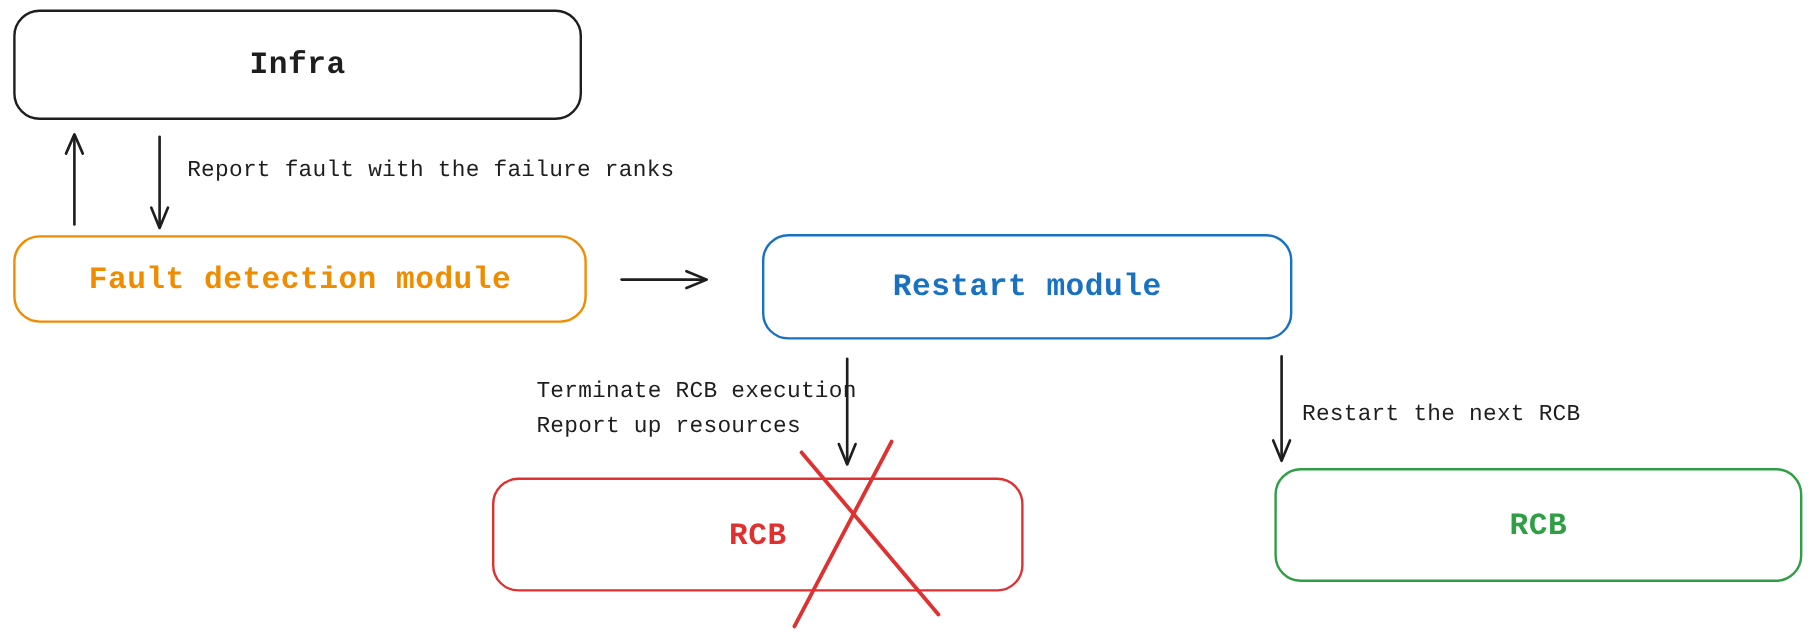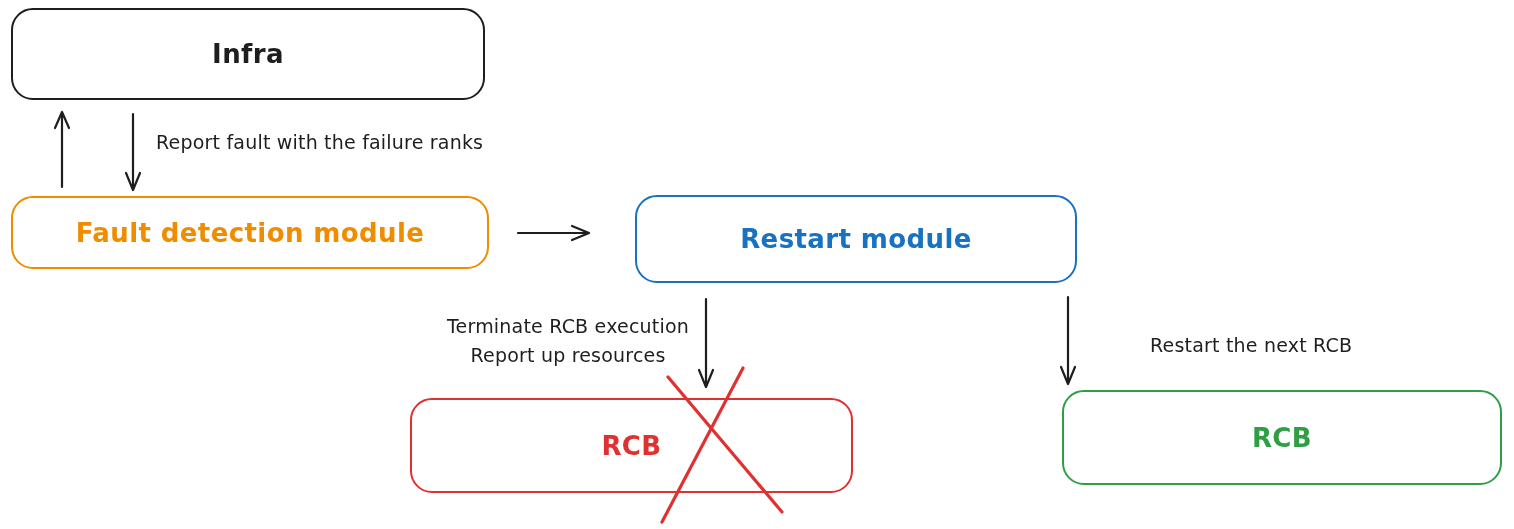--- a/index.html
+++ b/index.html
@@ -8,20 +8,21 @@
   html,body{margin:0;padding:0;}
   body{
     font-family:"DejaVu Sans", sans-serif;
     background:var(--bg);
   }
   .canvas{
     position:relative;
     width:1514px;height:529px;
     background:var(--bg);
     overflow:hidden;
+    font-family:Liberation Mono, monospace;
   }
   svg.overlay{
     position:absolute;left:0;top:0;width:1514px;height:529px;
     pointer-events:none;
   }
   .node{
     position:absolute;
     box-sizing:border-box;
     border:2.5px solid var(--c,#1e1e1e);
     border-radius:22px;
@@ -38,25 +39,24 @@
   .node-rcb-terminated {left:410px; top:398px; width:443px; height:95px;}
   .node-rcb-next       {left:1062px;top:390px; width:440px; height:95px;}
   .edge-label{
     position:absolute;
     color:var(--black);
     font-size:19px;
     font-weight:500;
     line-height:29px;
     white-space:nowrap;
     letter-spacing:0.2px;
-    text-align:center;
   }
   .label-report-fault{left:156px; top:128px;}
   .label-terminate   {left:447px; top:312px;}
-  .label-restart-next{left:1150px;top:331px;}
+  .label-restart-next{left:1085px;top:331px;}
   .arrow{stroke:var(--black);stroke-width:2.2;fill:none;stroke-linecap:round;stroke-linejoin:round;}
   .cross{stroke:var(--red);stroke-width:3.2;fill:none;stroke-linecap:round;}
 </style>
 </head>
 <body>
 
 <div class="canvas">
 
   <svg class="overlay" viewBox="0 0 1514 529" aria-hidden="true">
 

